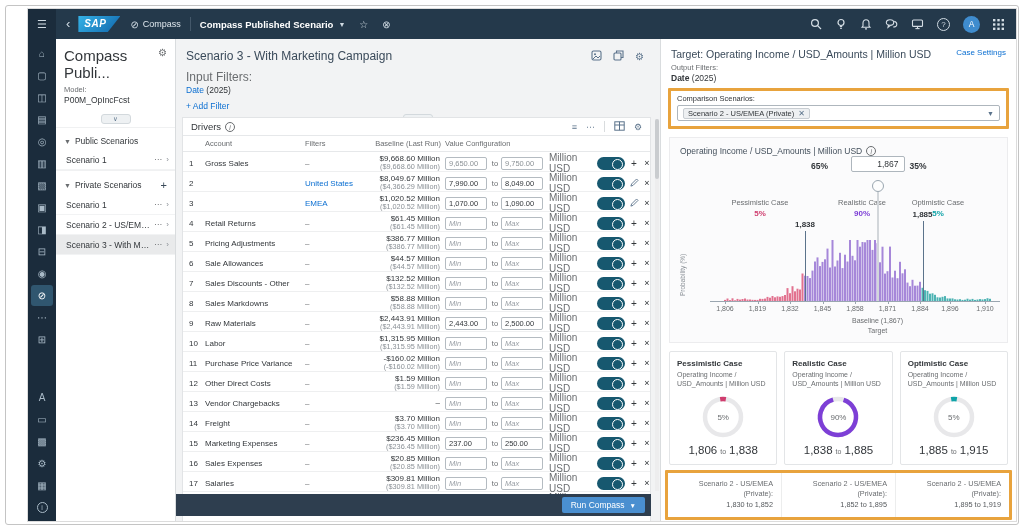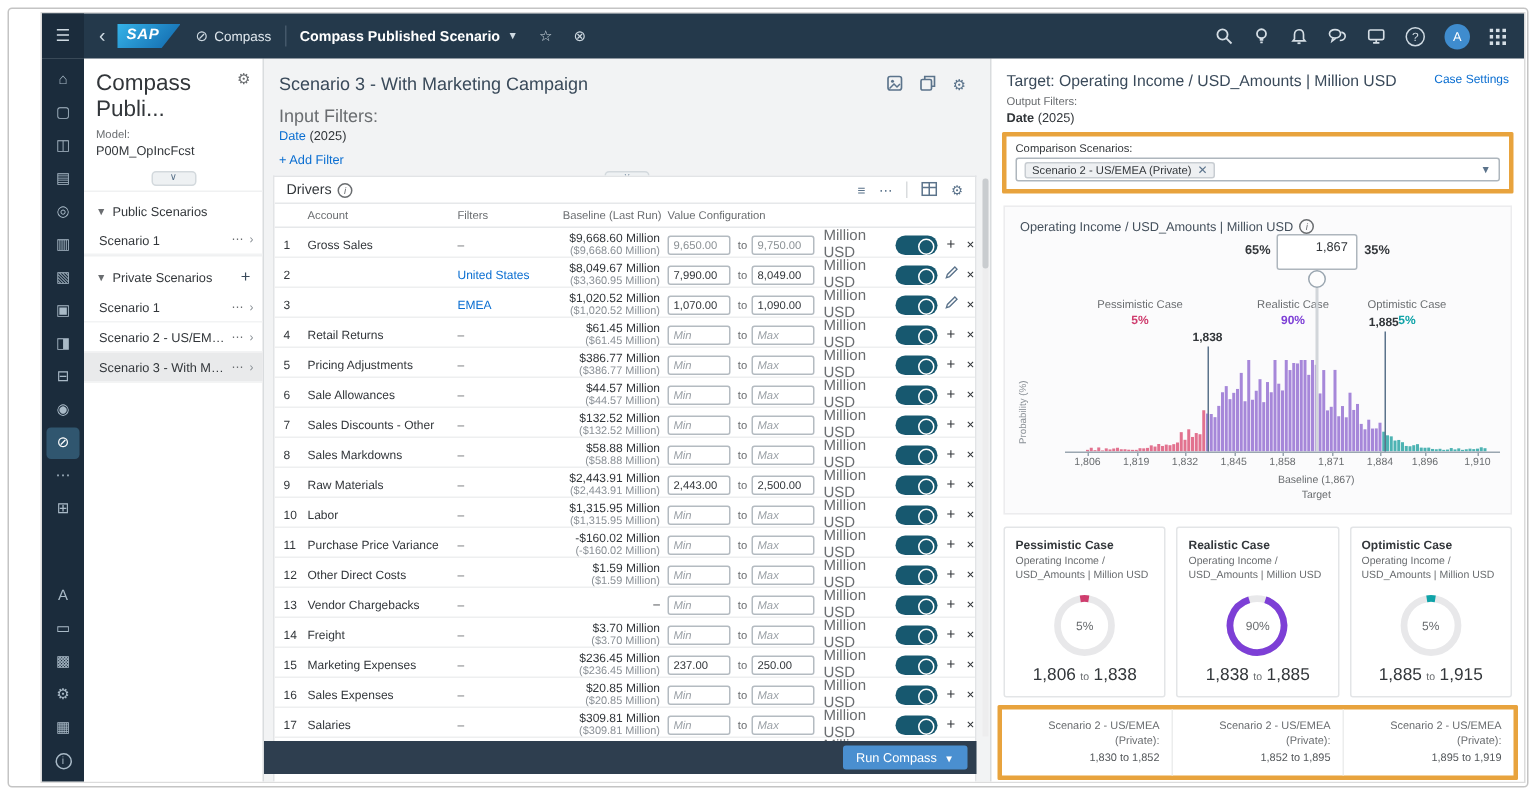--- a/index.html
+++ b/index.html
@@ -100,21 +100,21 @@
   .rp-comparison{margin:5px 7px 0;padding:3px 6px 5px}
   .rp-comp-label{font-size:7.5px;color:#32363a;margin-bottom:2px}
   .rp-select{height:16px;border:1px solid #aeb6bd;border-radius:2px;background:#fff;display:flex;align-items:center;padding:0 5px}
   .rp-token{display:flex;align-items:center;gap:4px;background:#eef0f2;border:1px solid #c8cdd2;border-radius:2px;font-size:7.5px;color:#32363a;padding:0 4px;height:11px}
   .rp-token .x{font-size:8px;color:#5b738b}
   .rp-select .chev{margin-left:auto;font-size:7px;color:#5b738b}
 
   .chart-card{position:relative;margin:8px 8px 0;height:206px;background:#fbfbfc;border:1px solid #ececee}
   .chart-title{position:absolute;left:10px;top:8px;font-size:8.5px;color:#44505c;display:flex;gap:4px;align-items:center}
   .pct{position:absolute;top:23px;font-size:8.5px;color:#32363a;font-weight:bold}
-  .slider-box{position:absolute;top:18px;width:54px;height:24px;border:1px solid #aeb6bd;border-radius:2px;background:#fff;font-size:8.5px;color:#32363a;text-align:right;line-height:15px;padding:0 5px}
+  .slider-box{position:absolute;top:18px;width:54px;height:16px;border:1px solid #aeb6bd;border-radius:2px;background:#fff;font-size:8.5px;color:#32363a;text-align:right;line-height:15px;padding:0 5px}
   .slider-handle{position:absolute;top:42px;width:12px;height:12px;border:1.5px solid #9aa6b0;border-radius:50%;background:#fdfdfd;z-index:4}
   .slider-line{position:absolute;top:54px;width:2.5px;background:#d2d6da;z-index:3}
   .case-lab{position:absolute;width:80px;text-align:center}
   .case-lab .nm{font-size:7.5px;color:#6a6d70}
   .case-lab .pc{font-size:8px;font-weight:bold;margin-top:2px}
   .marker-line{position:absolute;width:1px;background:#5b738b;z-index:3}
   .marker-label{position:absolute;width:40px;text-align:center;font-size:8px;font-weight:bold;color:#32363a;z-index:3}
   .axis-line{position:absolute;left:40px;width:290px;height:1px;background:#9aa6b0;top:163px}
   .tick-mark{position:absolute;width:1px;height:3px;background:#9aa6b0;top:163px}
   .tick-label{position:absolute;top:167px;width:32px;text-align:center;font-size:7px;color:#6a6d70}
@@ -345,21 +345,21 @@
               <div class="toggle"></div>
               <div class="drv-act">+</div>
               <div class="drv-x">×</div>
             </div>
             <div class="drv-grid drv-row">
               <div class="drv-num">2</div>
               <div class="drv-account"></div>
               <div class="drv-filter link">United States</div>
               <div class="drv-baseline">
                 <div>$8,049.67 Million</div>
-                <div class="sub">($3,360.95 Million)</div>
+                <div class="sub">($4,366.29 Million)</div>
               </div>
               <input class="drv-input" value="7,990.00" style="">
               <div class="drv-to">to</div>
               <input class="drv-input" value="8,049.00" style="">
               <div class="drv-unit">Million USD</div>
               <div class="toggle"></div>
               <div class="drv-act"><svg width="9" height="9" viewBox="0 0 10 10">
                   <path d="M1 9 L1.8 6.6 L7.3 1.1 L8.9 2.7 L3.4 8.2 Z" fill="none" stroke="#5b738b" stroke-width="1"></path>
                 </svg></div>
               <div class="drv-x">×</div>
@@ -653,21 +653,21 @@
         </div>
       </div>
 
       <div class="chart-card" id="chart-card">
         <div class="chart-title">
           <span>Operating Income / USD_Amounts | Million USD</span>
           <span class="info-icon">i</span>
         </div>
         <div class="ylabel">Probability (%)</div>
       <div class="slider-box" style="left: 180.5px;">1,867</div>
-          <div class="pct" style="left: 147px; width: 30px; text-align: right;">65%</div>
+          <div class="pct" style="left: 128px; width: 30px; text-align: right;">65%</div>
           <div class="pct" style="left: 239.5px;">35%</div>
           <div class="slider-handle" style="left: 201.5px;"></div>
           <div class="slider-line" style="left: 206.5px; height: 109px; background: rgb(210, 214, 218);"></div>
           <div class="case-lab" style="left: 50px; top: 60px;">
             <div class="nm">Pessimistic Case</div>
             <div class="pc" style="color: rgb(207, 61, 110);">5%</div>
           </div>
           <div class="case-lab" style="left: 152px; top: 60px;">
             <div class="nm">Realistic Case</div>
             <div class="pc" style="color: rgb(125, 63, 214);">90%</div>

